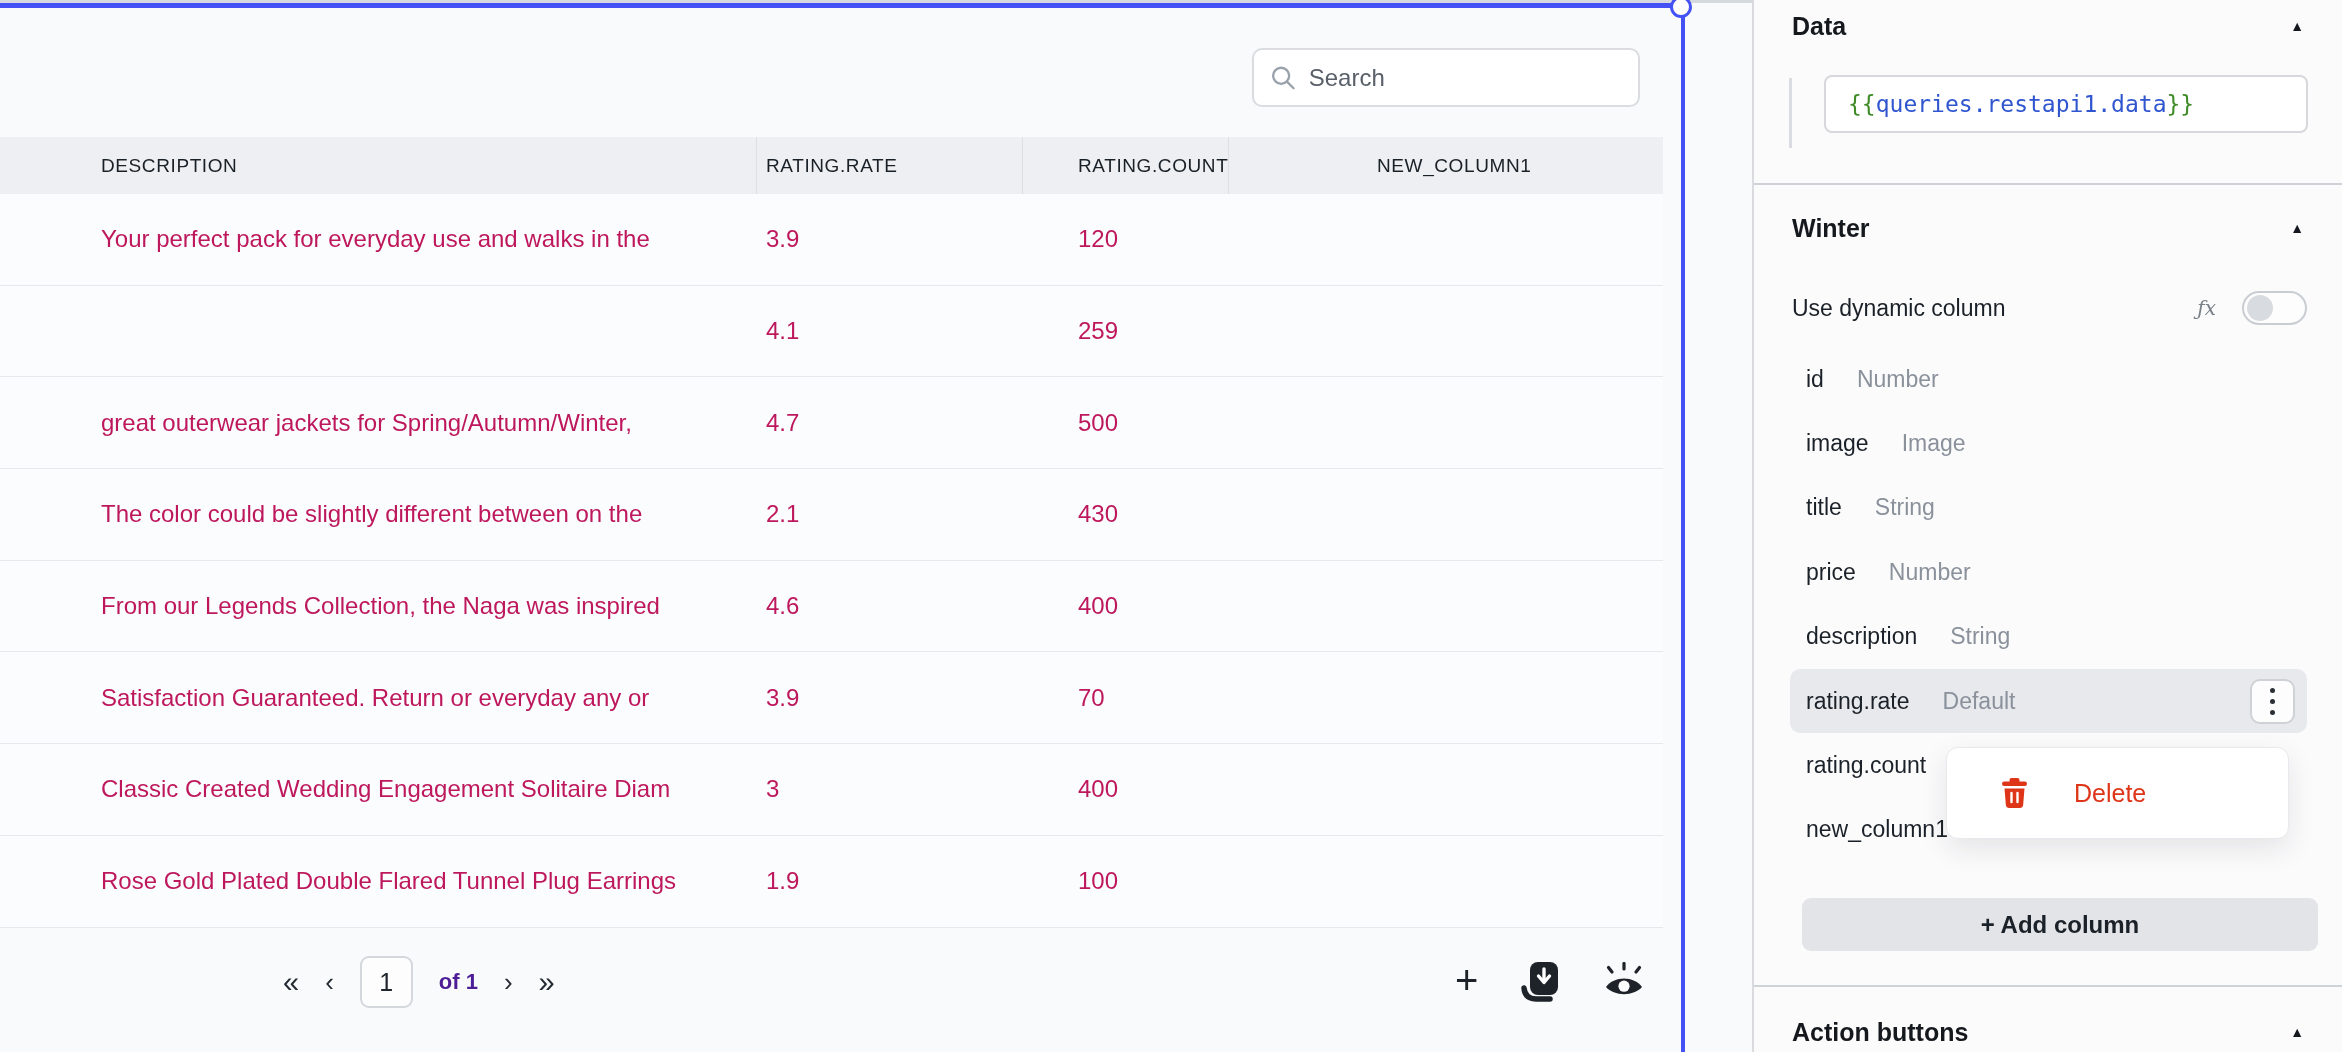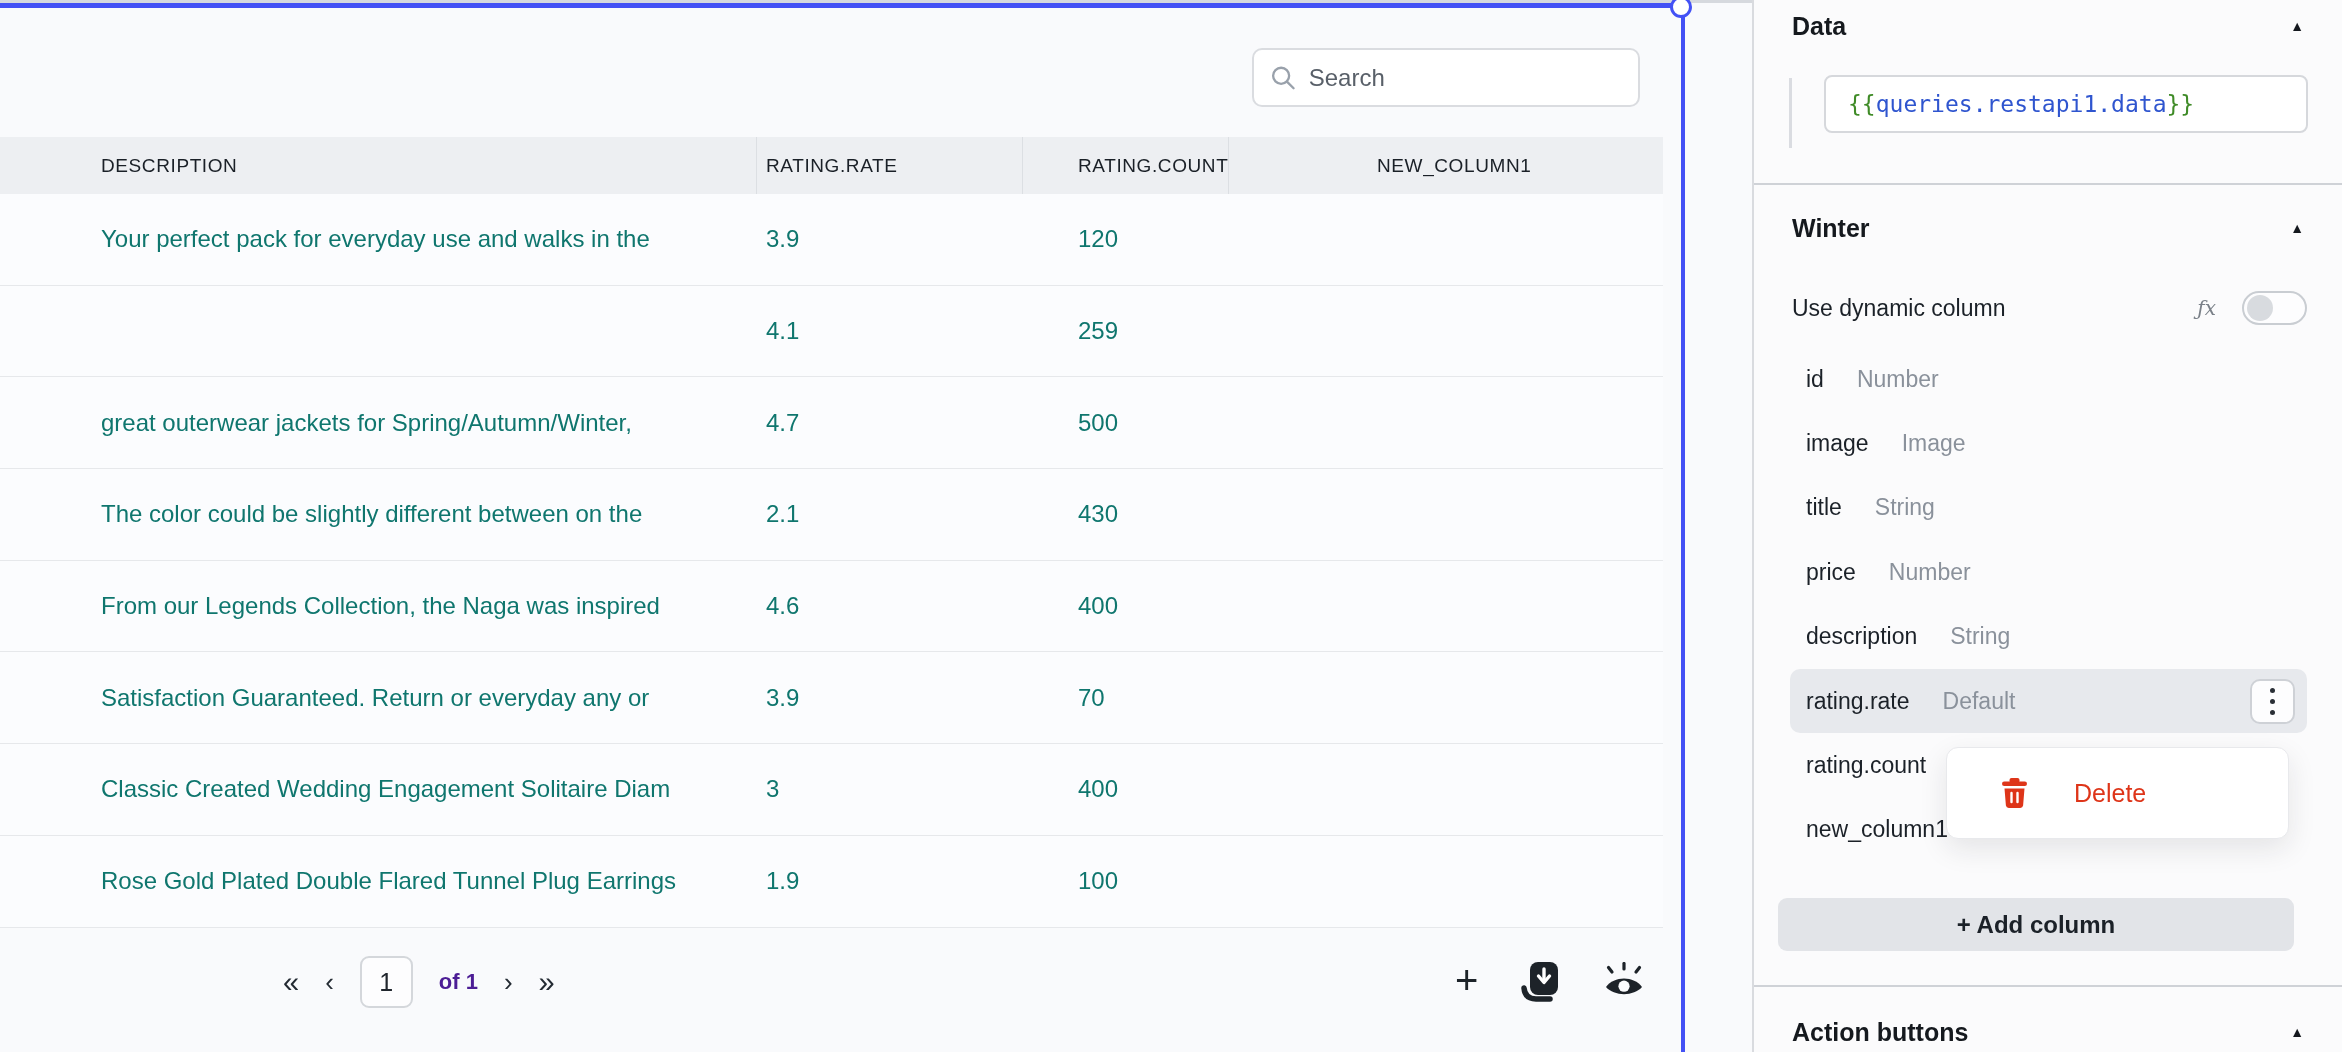--- a/index.html
+++ b/index.html
@@ -27,21 +27,21 @@
                      font-size:19px; font-weight:500; letter-spacing:0.6px; color:#1a2027; }
   .h-desc  { left:101px; }
   .h-rate  { left:766px; }
   .h-count { left:1078px; }
   .h-new   { left:1377px; }
   .h-div { position:absolute; top:0; width:1px; height:57px; background:#dcdfe3; }
 
   .t-rows { position:absolute; left:0; top:194px; width:1663px; }
   .t-row { position:relative; height:91.7px; background:#fbfcfe; border-bottom:1px solid #e6e8eb; }
   .t-row .cell { position:absolute; top:0; height:100%; display:flex; align-items:center;
-                 font-size:24px; color:#0f766e; white-space:nowrap; overflow:hidden; }
+                 font-size:24px; color:#be185d; white-space:nowrap; overflow:hidden; }
   .c-desc  { left:101px; width:645px; }
   .c-rate  { left:766px; width:250px; }
   .c-count { left:1078px; width:160px; }
 
   
   .t-footer { position:absolute; left:0; top:942px; width:1663px; height:80px; display:flex; align-items:center; }
   .pager { position:absolute; left:283px; top:0; height:80px; display:flex; align-items:center; gap:26px; color:#242b33; }
   .pg-first,.pg-last { font-size:29px; cursor:default; }
   .pg-prev,.pg-next  { font-size:26px; cursor:default; }
   .pg-box { width:53px; height:52px; border:2px solid #d4d7db; border-radius:9px; background:#fdfdfe;
@@ -82,21 +82,21 @@
   .kebab { position:absolute; right:12px; top:10px; width:45px; height:45px; background:#fdfdfe;
            border:2px solid #ced1d6; border-radius:10px; display:flex; flex-direction:column;
            align-items:center; justify-content:center; gap:6px; }
   .kebab i { width:5px; height:5px; border-radius:50%; background:#2a2f36; }
 
   .ctx-menu { position:absolute; left:192px; top:747px; width:343px; height:92px; background:#ffffff;
               border:1px solid #e8e9ec; border-radius:12px; box-shadow:0 10px 28px rgba(25,30,40,0.10);
               display:flex; align-items:center; padding:0 0 0 54px; z-index:10;gap:28px; }
   .ctx-del-label { font-size:25px; color:#de3519; font-weight:500; margin-left:18px; }
 
-  .add-col-btn { position:absolute; left:24px; top:898px; width:516px; height:53px; background:#e2e4e8;
+  .add-col-btn { position:absolute; left:48px; top:898px; width:516px; height:53px; background:#e2e4e8;
                  border:none; border-radius:9px; font-family:"Liberation Sans",sans-serif; font-size:24px;
                  font-weight:700; color:#1b2128; display:flex; align-items:center; justify-content:center; }
 </style>
 </head>
 <body>
 
 <div id="screen">
 
   <div class="top-sliver"></div>
   <div class="sel-top"></div>

